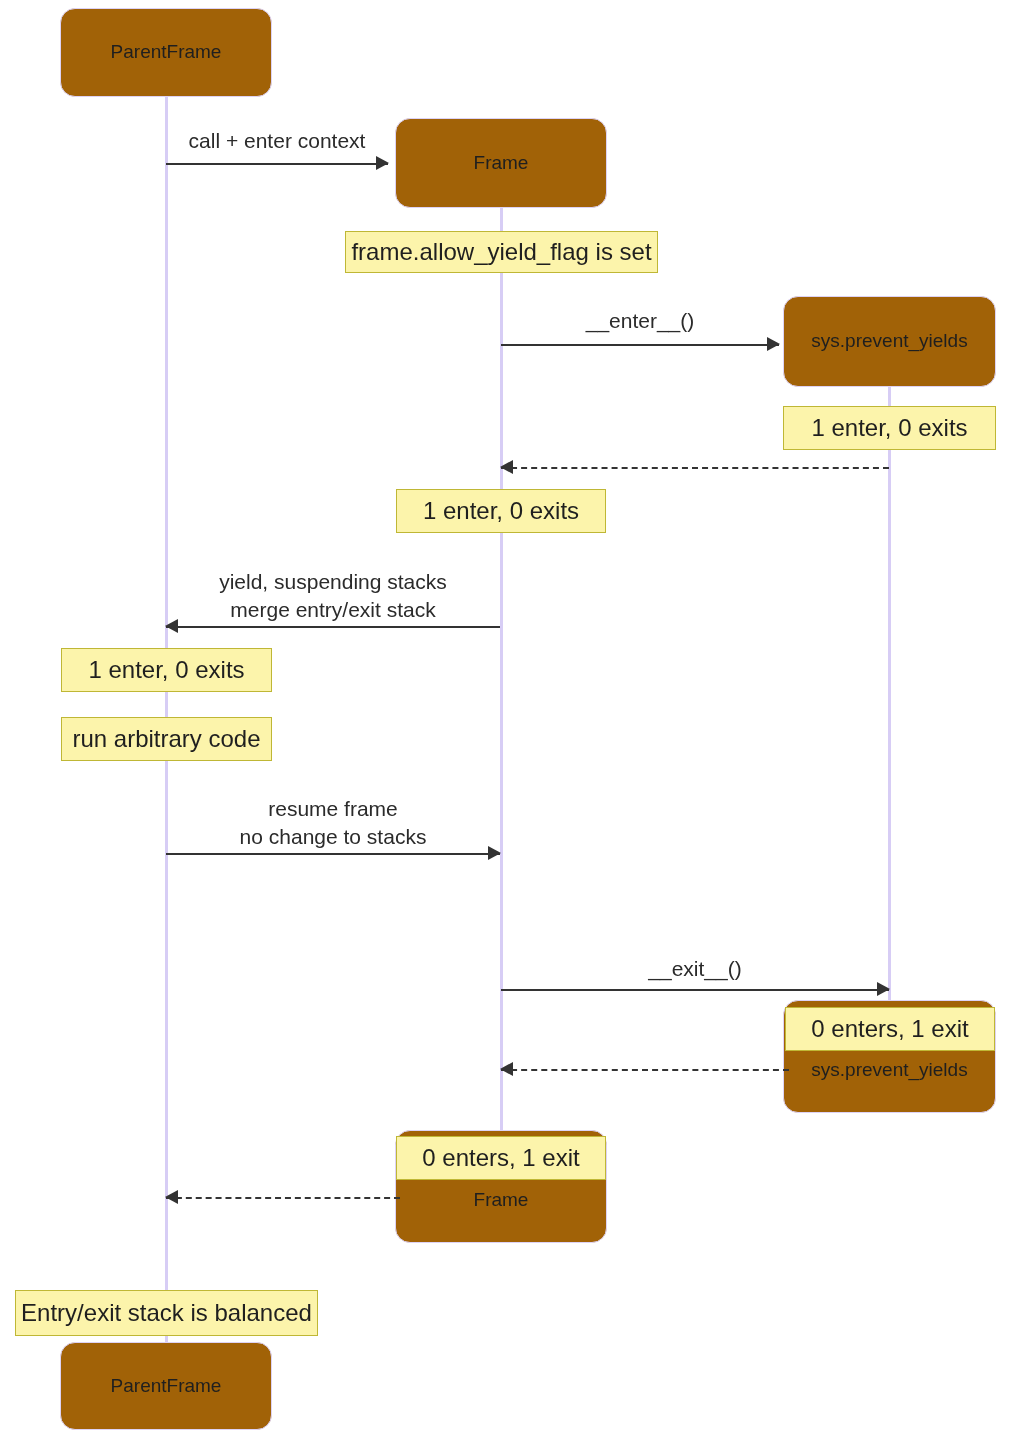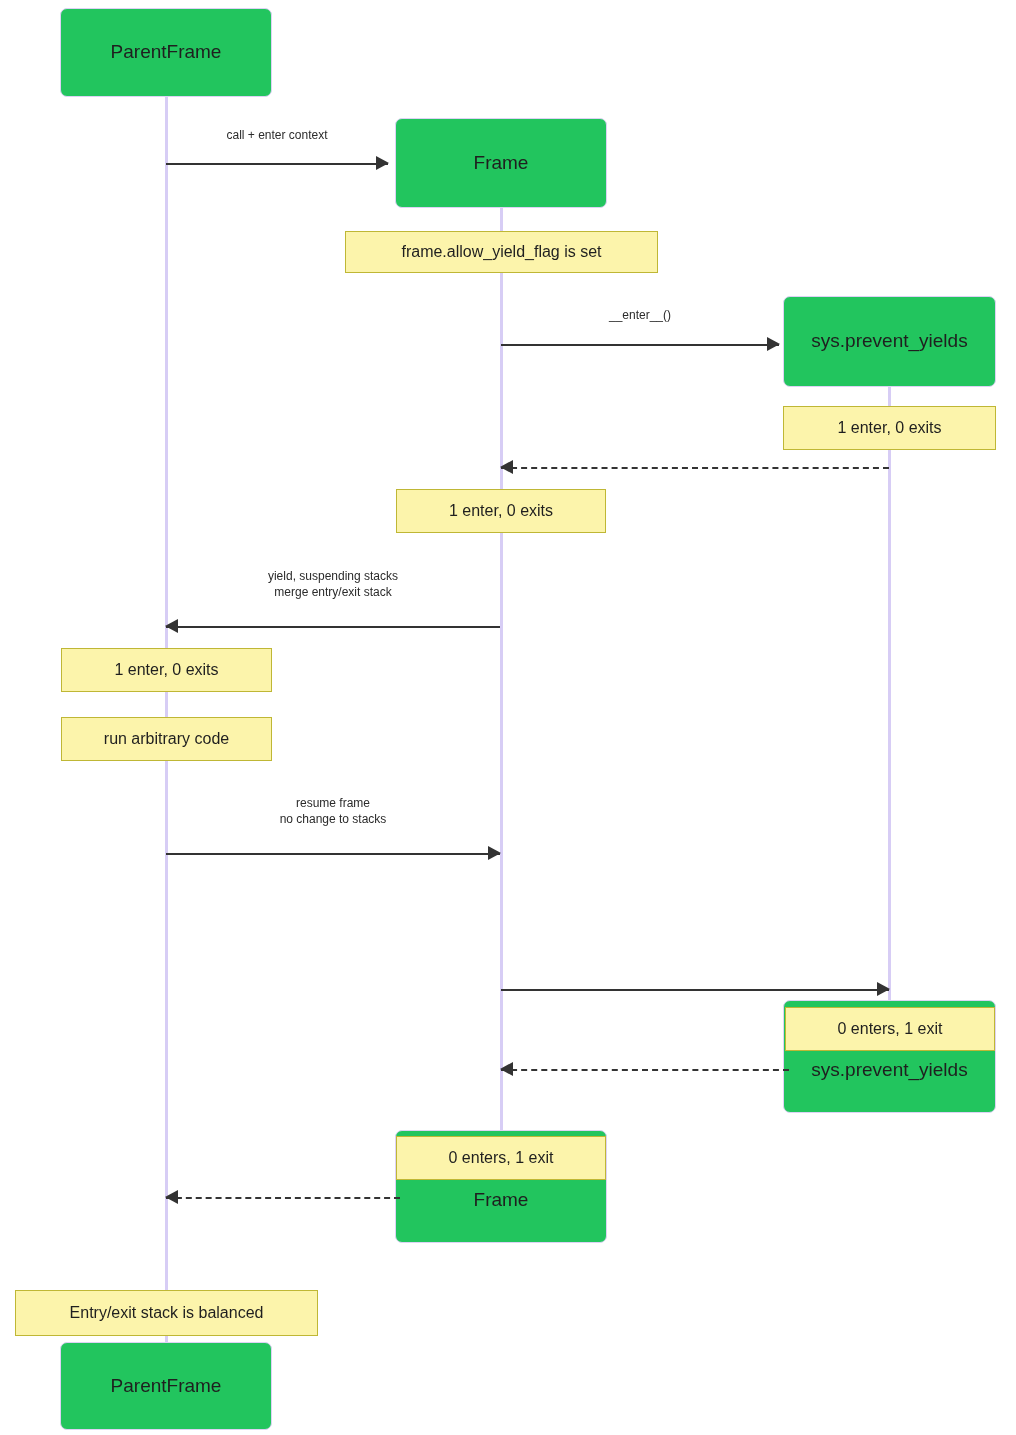--- a/index.html
+++ b/index.html
@@ -22,23 +22,23 @@
   .lifeline {
     position: absolute;
     width: 3px;
     background: #d7cdf5;
     z-index: 1;
   }
   
   .participant {
     position: absolute;
     box-sizing: border-box;
-    background: #22c55e;
+    background: #a16207;
     border: 1px solid #ddd2f5;
-    border-radius: 7px;
+    border-radius: 15px;
     display: flex;
     align-items: center;
     justify-content: center;
     color: #1f1f1f;
     font-size: 19px;
     line-height: 1.2;
     z-index: 3;
     text-align: center;
   }
   .participant.label-top {
@@ -48,21 +48,21 @@
   
   .note {
     position: absolute;
     box-sizing: border-box;
     background: #fcf4ab;
     border: 1px solid #bfb735;
     display: flex;
     align-items: center;
     justify-content: center;
     color: #1f1f1f;
-    font-size: 16px;
+    font-size: 24px;
     line-height: 1.25;
     z-index: 6;
     text-align: center;
     padding: 0 10px;
     white-space: nowrap;
   }
   
   .msg {
     position: absolute;
     z-index: 5;
@@ -92,21 +92,21 @@
     border-left: 13px solid #333333;
   }
   .msg.to-left .head {
     left: -1px;
     border-right: 13px solid #333333;
   }
   .msg-label {
     position: absolute;
     z-index: 5;
     color: #2b2b2b;
-    font-size: 12px;
+    font-size: 21px;
     line-height: 1.35;
     text-align: center;
     white-space: pre-line;
   }
 </style>
 </head>
 <body>
 
 <div id="diagram">
 
@@ -173,20 +173,21 @@
   <div class="note" style="left:61px; top:717px; width:211px; height:44px;">run arbitrary code</div>
 
   <div class="msg-label" style="left:166px; top:795px; width:334px;">resume frame
 no change to stacks</div>
   <div class="msg to-right" style="left:166px; top:853px; width:334px;">
     <div class="line"></div>
     <div class="head"></div>
   </div>
 
 
+  <div class="msg-label" style="left:501px; top:955px; width:388px;">__exit__()</div>
   <div class="msg to-right" style="left:501px; top:989px; width:388px;">
     <div class="line"></div>
     <div class="head"></div>
   </div>
 
   <div class="note" style="left:785px; top:1007px; width:210px; height:44px;">0 enters, 1 exit</div>
 
   <div class="msg to-left dashed" style="left:501px; top:1069px; width:288px;">
     <div class="line"></div>
     <div class="head"></div>

